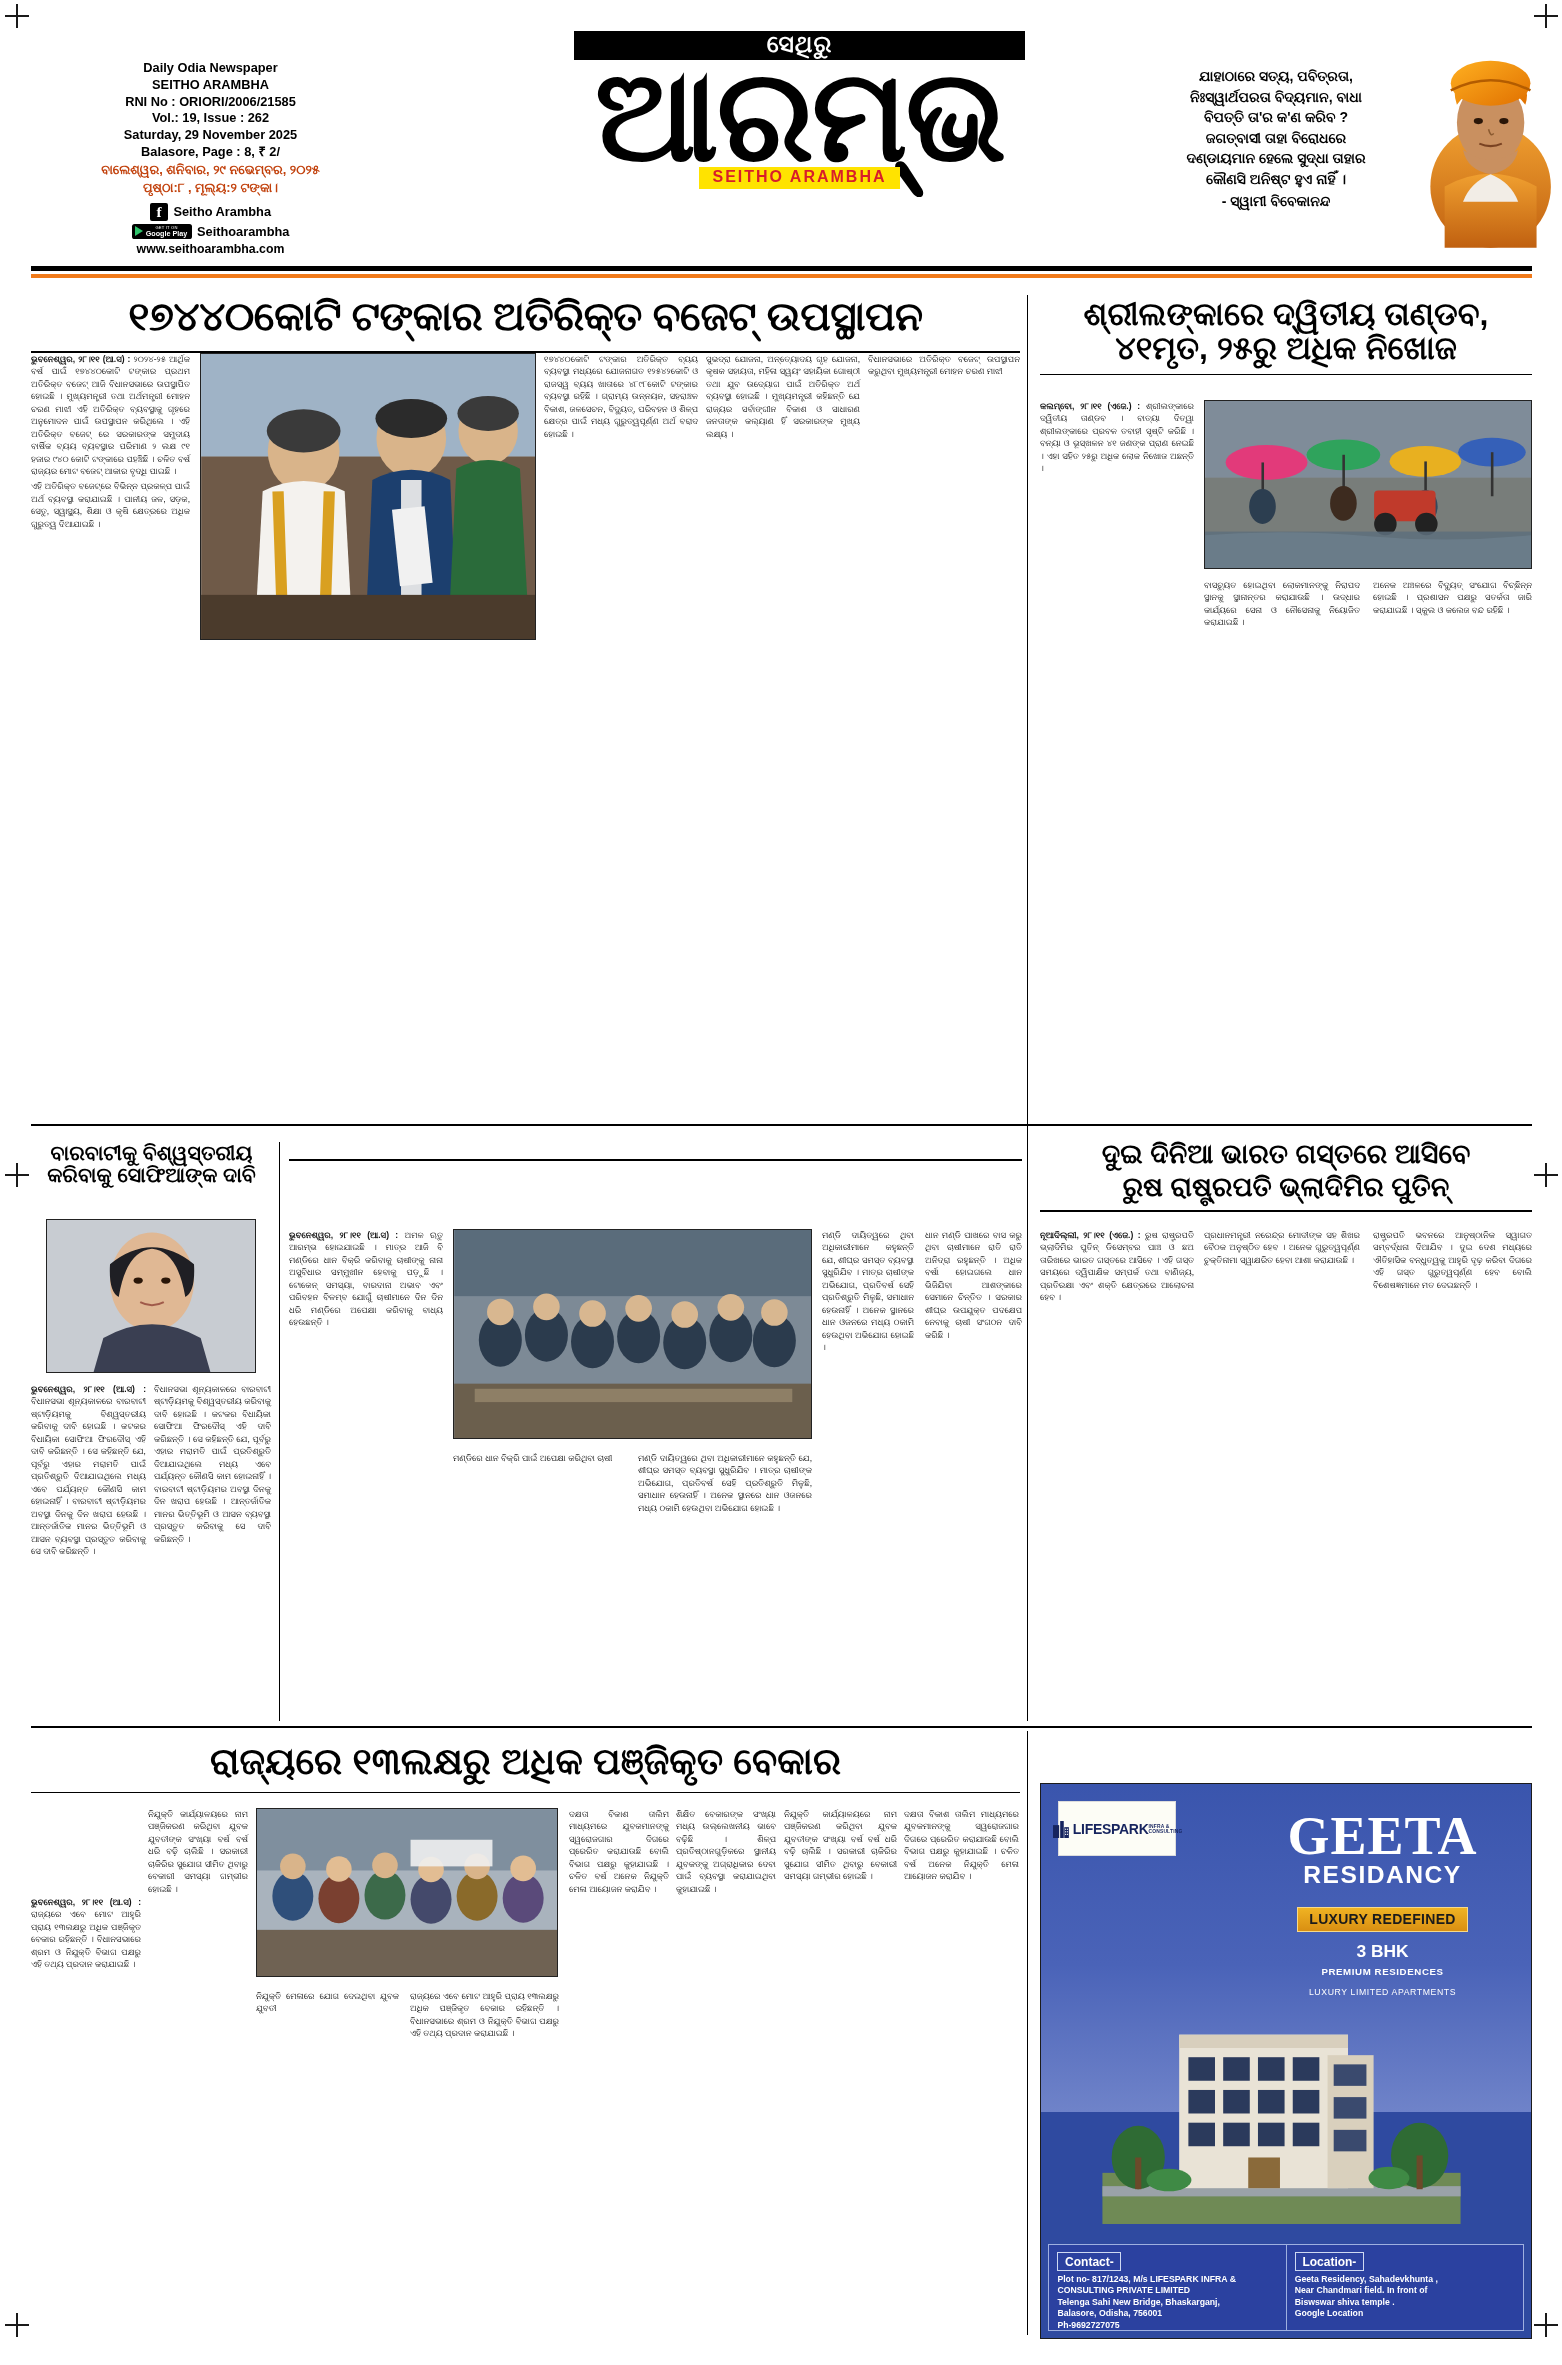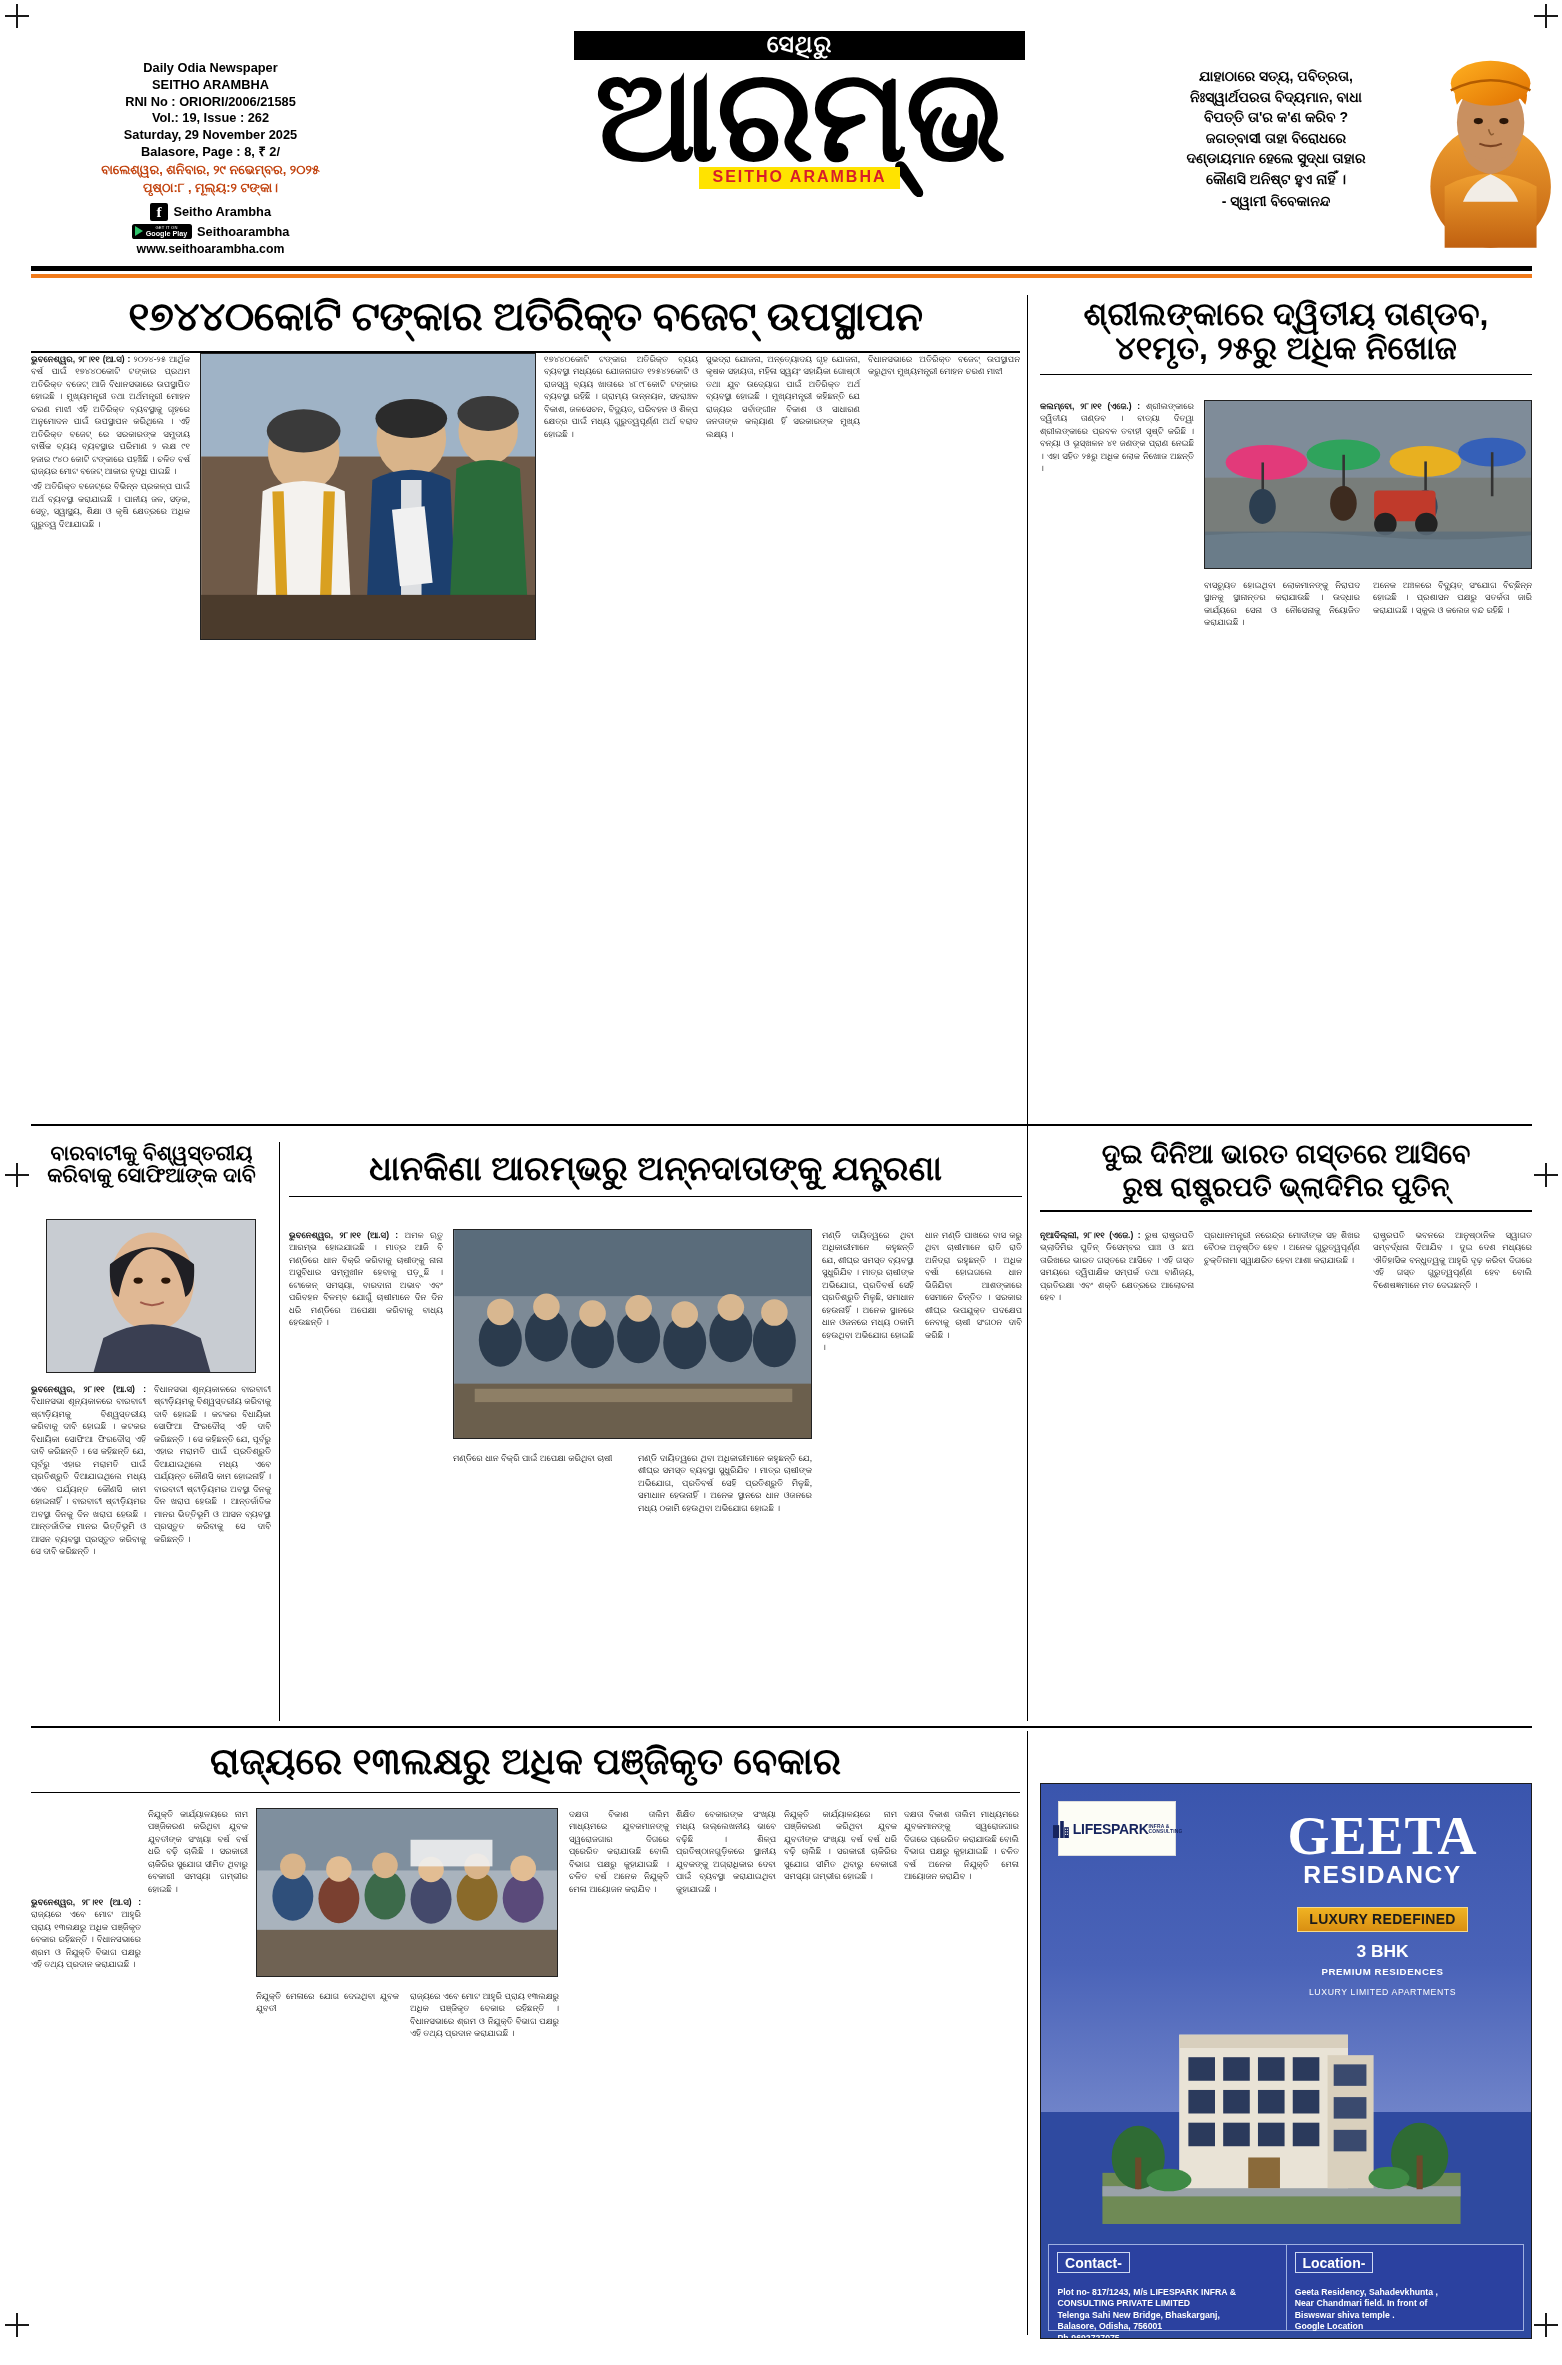--- a/index.html
+++ b/index.html
@@ -99,21 +99,21 @@
           border:0.5px solid #f6d98a;}
   .ad-bhk{font-size:17.4px;font-weight:bold;margin-top:9.2px;}
   .ad-prem{font-size:9.7px;font-weight:bold;letter-spacing:0.6px;margin-top:4.1px;}
   .ad-limit{font-size:8.7px;font-weight:normal;letter-spacing:0.6px;margin-top:10px;}
   .ad-building{position:absolute;left:61px;top:220px;width:359px;height:220px;}
   .ad-foot{position:absolute;left:7.2px;right:7.2px;bottom:7.2px;height:87px;
            background:#2b41a0;border:1px solid #9fb0e0;display:flex;color:#fff;}
   .ad-foot .cell{flex:1;padding:7.2px 8.2px;}
   .ad-foot .cell+.cell{border-left:1px solid #9fb0e0;}
   .ad-tag{display:inline-block;border:1px solid #cfd9f2;padding:1.5px 6.7px;
-          font-size:14px;font-weight:bold;margin-bottom:14px;}
+          font-size:12px;font-weight:bold;margin-bottom:3px;}
   .ad-foot .line{font-size:8.7px;font-weight:bold;line-height:1.32;}
 </style>
 </head>
 <body>
 
 <div id="page">
 
   <div class="crop cm-tl"></div>
   <div class="crop cm-tr"></div>
   <div class="crop cm-ml"></div>
@@ -297,21 +297,20 @@
 
   <div class="col" style="position:absolute;left:31px;top:1383px;width:115px;height:328px;">
     <p><span class="lead">ଭୁବନେଶ୍ୱର, ୨୮।୧୧ (ଆ.ସ) :</span>
        <span>ବିଧାନସଭା ଶୂନ୍ୟକାଳରେ ବାରବାଟୀ ଷ୍ଟାଡ଼ିୟମକୁ ବିଶ୍ୱସ୍ତରୀୟ କରିବାକୁ ଦାବି ହୋଇଛି । କଟକର ବିଧାୟିକା ସୋଫିଆ ଫିରଦୌସ୍ ଏହି ଦାବି କରିଛନ୍ତି । ସେ କହିଛନ୍ତି ଯେ, ପୂର୍ବରୁ ଏହାର ମରାମତି ପାଇଁ ପ୍ରତିଶ୍ରୁତି ଦିଆଯାଇଥିଲେ ମଧ୍ୟ ଏବେ ପର୍ଯ୍ୟନ୍ତ କୌଣସି କାମ ହୋଇନାହିଁ । ବାରବାଟୀ ଷ୍ଟାଡ଼ିୟମର ଅବସ୍ଥା ଦିନକୁ ଦିନ ଖରାପ ହେଉଛି । ଆନ୍ତର୍ଜାତିକ ମାନର ଭିତ୍ତିଭୂମି ଓ ଆସନ ବ୍ୟବସ୍ଥା ପ୍ରସ୍ତୁତ କରିବାକୁ ସେ ଦାବି କରିଛନ୍ତି ।</span></p>
   </div>
   <div class="col" style="position:absolute;left:154px;top:1383px;width:117px;height:328px;">ବିଧାନସଭା ଶୂନ୍ୟକାଳରେ ବାରବାଟୀ ଷ୍ଟାଡ଼ିୟମକୁ ବିଶ୍ୱସ୍ତରୀୟ କରିବାକୁ ଦାବି ହୋଇଛି । କଟକର ବିଧାୟିକା ସୋଫିଆ ଫିରଦୌସ୍ ଏହି ଦାବି କରିଛନ୍ତି । ସେ କହିଛନ୍ତି ଯେ, ପୂର୍ବରୁ ଏହାର ମରାମତି ପାଇଁ ପ୍ରତିଶ୍ରୁତି ଦିଆଯାଇଥିଲେ ମଧ୍ୟ ଏବେ ପର୍ଯ୍ୟନ୍ତ କୌଣସି କାମ ହୋଇନାହିଁ । ବାରବାଟୀ ଷ୍ଟାଡ଼ିୟମର ଅବସ୍ଥା ଦିନକୁ ଦିନ ଖରାପ ହେଉଛି । ଆନ୍ତର୍ଜାତିକ ମାନର ଭିତ୍ତିଭୂମି ଓ ଆସନ ବ୍ୟବସ୍ଥା ପ୍ରସ୍ତୁତ କରିବାକୁ ସେ ଦାବି କରିଛନ୍ତି ।</div>
 
   <div style="position:absolute;left:279px;top:1142px;width:1px;height:579px;background:#000;"></div>
 
   <div style="position:absolute;left:289px;top:1150px;width:733px;">
-    <div class="hl hl-lg" style="font-size:34px;">ଧାନକିଣା ଆରମ୍ଭରୁ ଅନ୍ନଦାତାଙ୍କୁ ଯନ୍ତ୍ରଣା</div>
     <div class="hr-line" style="margin-top:9.2px;"></div>
   </div>
 
   <div class="col" style="position:absolute;left:289px;top:1229px;width:154px;height:476px;">
     <p><span class="lead">ଭୁବନେଶ୍ୱର, ୨୮।୧୧ (ଆ.ସ) :</span>
        <span>ଅମଳ ଋତୁ ଆରମ୍ଭ ହୋଇଯାଇଛି । ମାତ୍ର ଆଜି ବି ମଣ୍ଡିରେ ଧାନ ବିକ୍ରି କରିବାକୁ ଚାଷୀଙ୍କୁ ନାନା ଅସୁବିଧାର ସମ୍ମୁଖୀନ ହେବାକୁ ପଡ଼ୁଛି । ଟୋକେନ୍ ସମସ୍ୟା, ବାରଦାନା ଅଭାବ ଏବଂ ପରିବହନ ବିଳମ୍ବ ଯୋଗୁଁ ଚାଷୀମାନେ ଦିନ ଦିନ ଧରି ମଣ୍ଡିରେ ଅପେକ୍ଷା କରିବାକୁ ବାଧ୍ୟ ହେଉଛନ୍ତି ।</span></p>
   </div>
 
   <div class="photo" style="position:absolute;left:453px;top:1229px;width:359px;height:210px;border:1px solid #222;">
     <svg viewBox="0 0 700 410" width="359" height="210">

